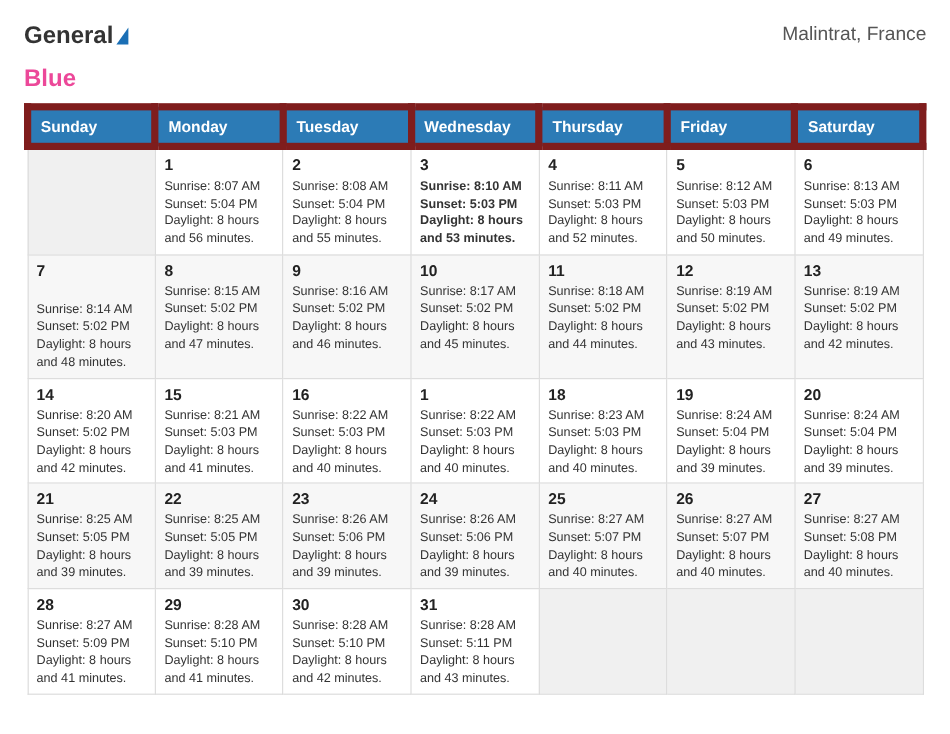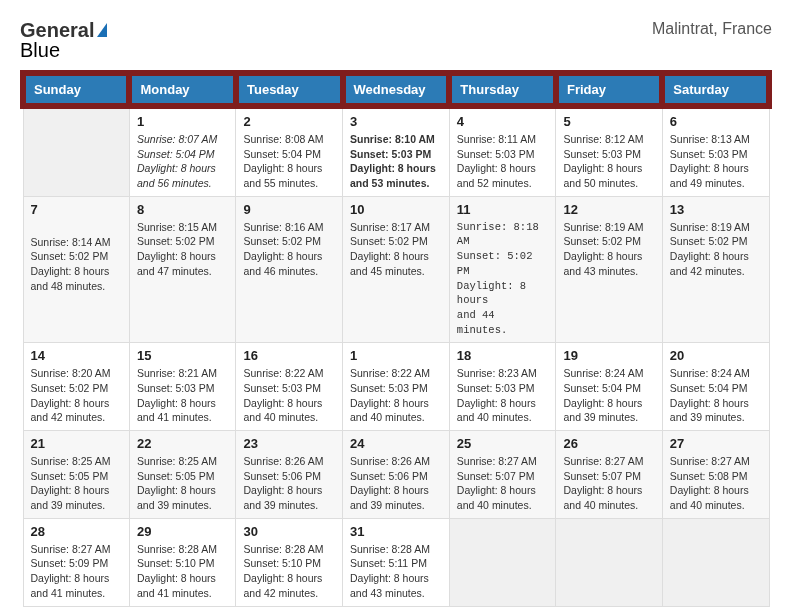--- a/index.html
+++ b/index.html
@@ -22,23 +22,24 @@
       align-items: flex-start;
     }
     .logo-general {
       font-size: 20px;
       font-weight: bold;
       color: #333;
       line-height: 1;
     }
     .logo-blue {
       font-size: 20px;
-      font-weight: normal;
-      color: #000000;
+      font-weight: bold;
+      color: #ec4899;
       line-height: 1;
+      margin-top: 16px;
     }
     .logo-icon {
       display: inline-block;
       width: 0;
       height: 0;
       border-left: 10px solid transparent;
       border-bottom: 14px solid #1a6fb5;
       margin-left: 3px;
       vertical-align: middle;
     }
@@ -122,21 +123,21 @@
         <th>Thursday</th>
         <th>Friday</th>
         <th>Saturday</th>
       </tr>
   </thead>
   <tbody id="calendar-body">
   <tr>
         <td class="empty-cell"></td>
         <td>
           <span class="day-number">1</span>
-          <div class="day-info" style="white-space: pre-line; font-style: italic;">Sunrise: 8:07 AM
+          <div class="day-info" style="white-space: pre-line;">Sunrise: 8:07 AM
 Sunset: 5:04 PM
 Daylight: 8 hours
 and 56 minutes.</div>
         </td>
         <td>
           <span class="day-number">2</span>
           <div class="day-info" style="white-space: pre-line;">Sunrise: 8:08 AM
 Sunset: 5:04 PM
 Daylight: 8 hours
 and 55 minutes.</div>
@@ -194,21 +195,21 @@
         </td>
         <td>
           <span class="day-number">10</span>
           <div class="day-info" style="white-space: pre-line;">Sunrise: 8:17 AM
 Sunset: 5:02 PM
 Daylight: 8 hours
 and 45 minutes.</div>
         </td>
         <td>
           <span class="day-number">11</span>
-          <div class="day-info" style="white-space: pre-line; font-family: Liberation Mono, monospace;">Sunrise: 8:18 AM
+          <div class="day-info" style="white-space: pre-line;">Sunrise: 8:18 AM
 Sunset: 5:02 PM
 Daylight: 8 hours
 and 44 minutes.</div>
         </td>
         <td>
           <span class="day-number">12</span>
           <div class="day-info" style="white-space: pre-line;">Sunrise: 8:19 AM
 Sunset: 5:02 PM
 Daylight: 8 hours
 and 43 minutes.</div>

